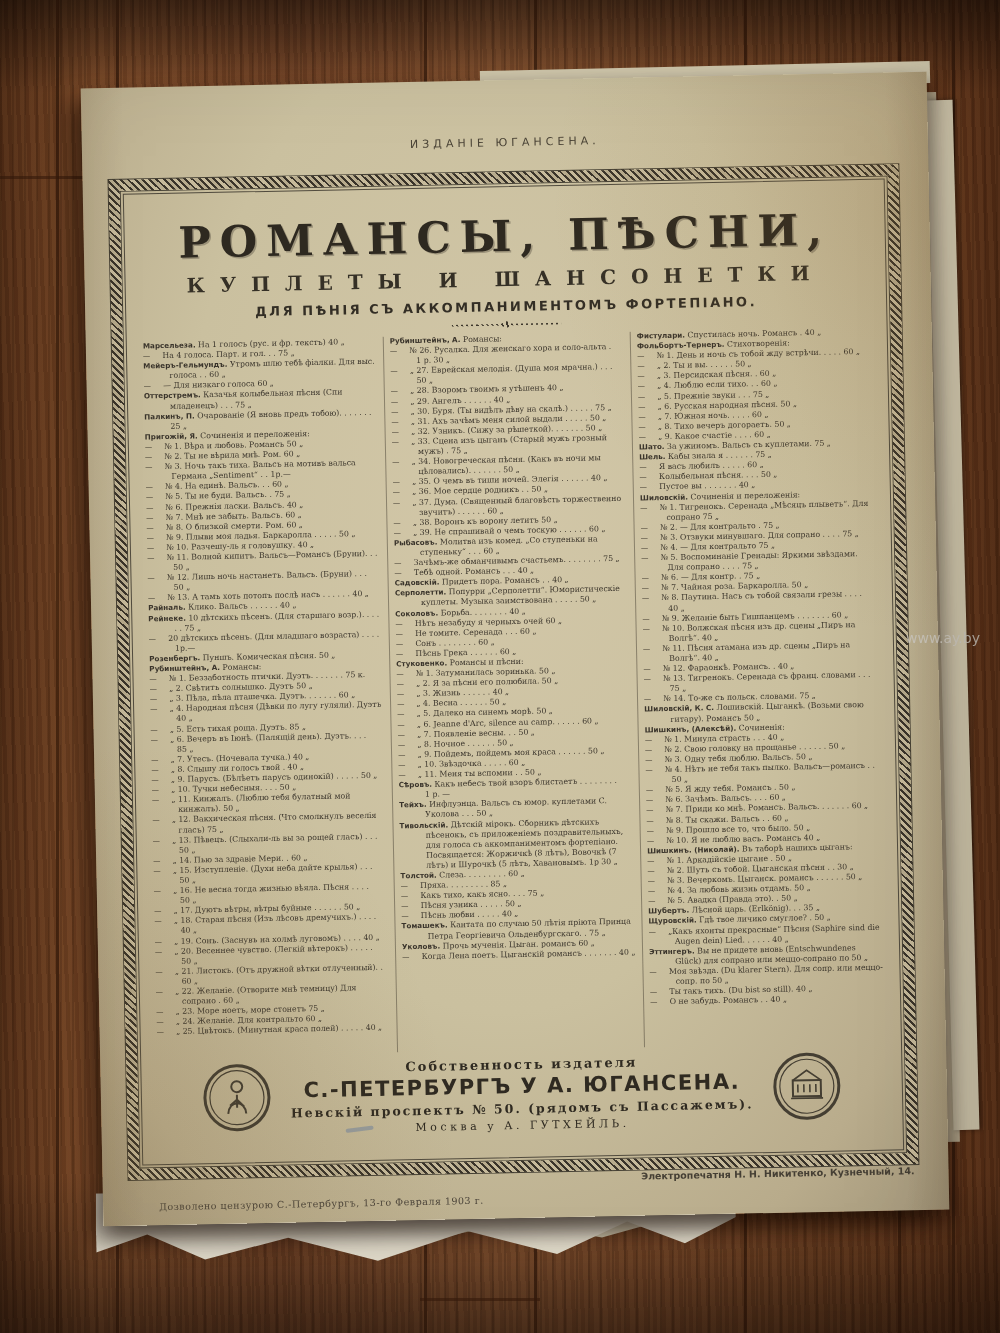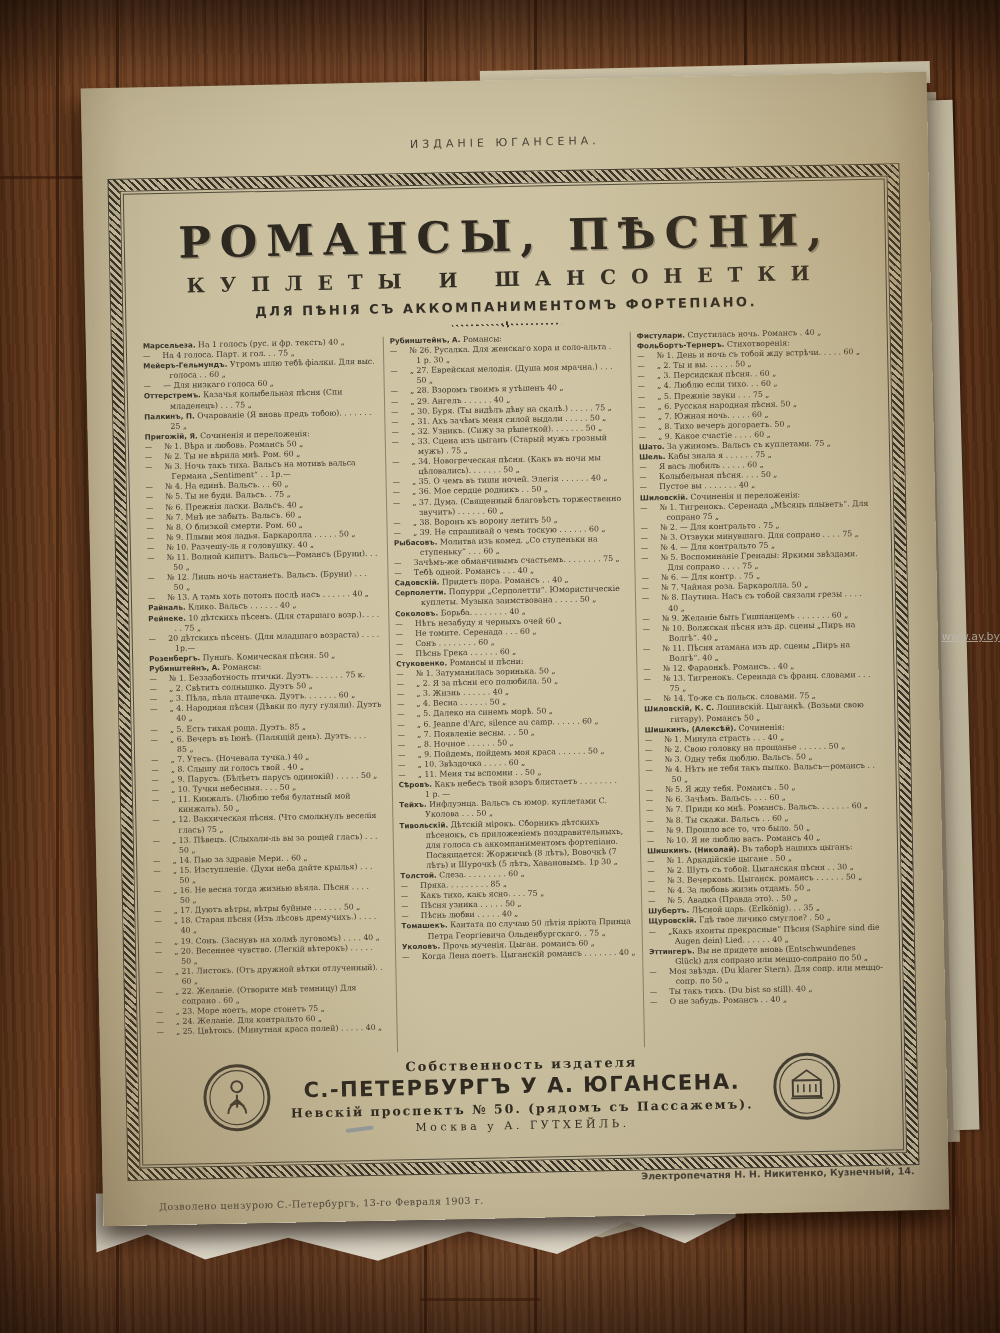--- a/index.html
+++ b/index.html
@@ -62,21 +62,21 @@
   .publisher{display:flex;align-items:center;justify-content:center;margin-top:6px;gap:18px;}
   .emblem{flex:0 0 auto;}
   .pubtext{text-align:center;color:#2f2a21;}
   .pub1{font-size:13px;font-weight:bold;letter-spacing:2px;}
   .pub2{font-family:"DejaVu Sans",sans-serif;font-size:21px;font-weight:bold;letter-spacing:1.5px;margin-top:2px;}
   .pub3{font-size:12.5px;font-weight:bold;letter-spacing:2px;margin-top:3px;}
   .pub4{font-size:11px;letter-spacing:3.5px;margin-top:3px;}
   .censor{position:absolute;left:56px;bottom:13px;font-size:9.5px;color:#4b443a;letter-spacing:.5px;}
   .printer{position:absolute;right:34px;bottom:34px;font-size:9.5px;font-family:"DejaVu Sans",sans-serif;font-weight:bold;color:#453f34;}
   .bluemark{position:absolute;left:244px;top:1044px;width:28px;height:4px;background:rgba(95,120,160,.45);transform:rotate(-6deg);border-radius:2px;}
-  .watermark{position:absolute;right:0;top:630px;font-family:"DejaVu Sans",sans-serif;font-size:11px;color:rgba(205,200,192,.85);text-decoration:underline;}
+  .watermark{position:absolute;right:20px;top:630px;font-family:"DejaVu Sans",sans-serif;font-size:14px;color:rgba(205,200,192,.85);}
   .vignette{position:absolute;inset:0;pointer-events:none;box-shadow:inset 0 0 130px rgba(0,0,0,.35);}
 </style>
 </head>
 <body>
 
 <div class="scene">
   <div class="wood"></div>
   <div class="seam" style="left:56px"></div>
   <div class="seam" style="left:116px"></div>
   <div class="seam" style="left:424px"></div>

